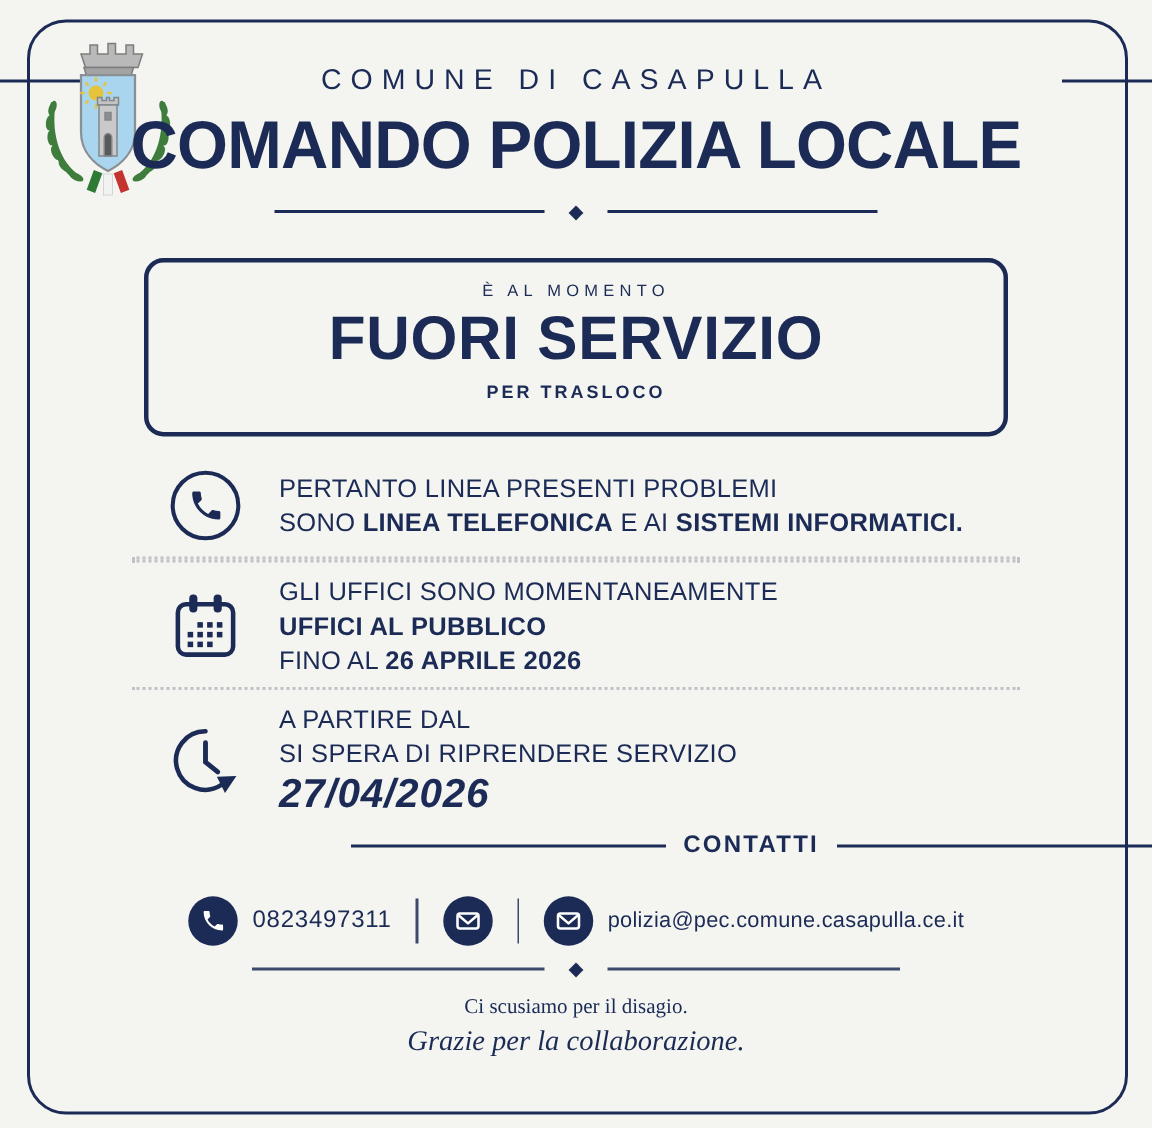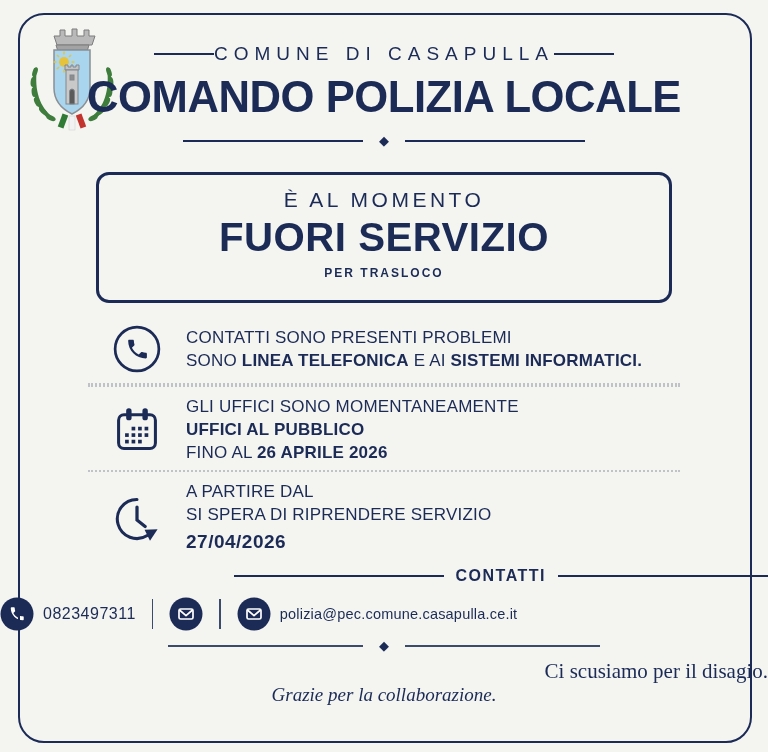--- a/index.html
+++ b/index.html
@@ -15,63 +15,63 @@
     color:var(--navy);
   }
   .poster{position:absolute;inset:0;}
   .frame{
     position:absolute;left:18px;top:13px;right:16px;bottom:9px;
     border:2px solid var(--navy);border-radius:26px;pointer-events:none;
   }
   .crest{position:absolute;left:24px;top:20px;width:96px;height:118px;}
   
   .header{padding-top:42px;text-align:center;}
-  .kicker-row{display:flex;align-items:center;justify-content:center;height:24px;}
+  .kicker-row{display:flex;align-items:center;justify-content:space-between;height:24px;}
   .kicker-line{width:60px;height:2px;background:var(--navy);}
   .kicker{font-size:19px;letter-spacing:6px;font-weight:400;white-space:nowrap;}
   .title{
     margin-top:6px;font-size:45px;font-weight:700;letter-spacing:-0.5px;
     line-height:50px;transform:scale(0.97,1);white-space:nowrap;
   }
   
   .diamond-divider{display:flex;align-items:center;justify-content:center;gap:16px;margin-top:14px;}
   .dd-line{height:2px;background:var(--navy);}
   .dd-line.w180{width:180px;}
   .dd-line.w195{width:195px;opacity:.85;height:1.5px;}
   .diamond{font-size:13px;line-height:10px;color:var(--navy);}
   
   .status-box{
     width:576px;margin:26px auto 0;border:3px solid var(--navy);border-radius:13px;
     text-align:center;padding:13px 8px 15px;
   }
-  .status-line1{font-size:21px;letter-spacing:3.5px;font-weight:400;}
+  .status-line1{font-size:11px;letter-spacing:3.5px;font-weight:400;}
   .status-line2{font-size:41px;font-weight:700;letter-spacing:0.5px;line-height:48px;margin-top:1px;transform:scale(0.98,1);}
   .status-line3{font-size:12px;font-weight:700;letter-spacing:2px;line-height:24px;}
   
   .sections{width:592px;margin:12px auto 0;}
   .section-row{display:flex;align-items:center;}
   .section-row .icon-col{width:98px;display:flex;justify-content:center;flex:none;}
   .section-row .text-col{flex:1;font-size:17px;line-height:23px;letter-spacing:0.2px;}
   .text-col .bold{font-weight:700;}
-  .text-col .line.large{font-size:19px;font-weight:700;line-height:31px;letter-spacing:0.5px;}
+  .text-col .line.large{font-size:27px;font-weight:700;line-height:31px;letter-spacing:0.5px;font-style:italic;}
   .row-pad-a{padding:9px 0;}
   .row-pad-b{padding:8px 0 6px;}
   .dotted-divider{border-top:2px dotted var(--dot);height:0;}
   
   .contatti-heading{display:flex;align-items:center;justify-content:flex-end;gap:12px;margin-top:4px;}
   .contatti-heading .ch-line{width:210px;height:1.5px;background:var(--navy);}
   .contatti-label{font-size:16px;font-weight:700;letter-spacing:1.5px;}
-  .contacts-row{display:flex;align-items:center;justify-content:flex-start;margin-top:12px;height:34px;}
+  .contacts-row{display:flex;align-items:center;justify-content:center;margin-top:24px;height:34px;}
   .contact-item{display:flex;align-items:center;gap:9px;}
   .contact-sep{width:1.5px;height:30px;background:var(--navy);opacity:.85;margin:0 16px;}
   .contact-text{font-size:14.5px;font-weight:400;letter-spacing:0.2px;white-space:nowrap;}
   .contact-item.phone .contact-text{font-size:16px;letter-spacing:0.5px;}
   
   .footer{text-align:center;margin-top:9px;font-family:"Liberation Serif","DejaVu Serif",serif;}
-  .footer-line1{font-size:21px;line-height:23px;text-align:right;}
+  .footer-line1{font-size:14px;line-height:23px;}
   .footer-line2{font-size:19px;line-height:23px;font-style:italic;}
   svg .st{stroke:var(--navy);fill:none;}
 </style>
 </head>
 <body>
 
 <div class="poster">
   <div class="frame"></div>
 
   <svg class="crest" viewBox="0 0 96 118">
@@ -153,21 +153,21 @@
       <div class="section-row row-pad-a">
         <div class="icon-col">
           <svg width="50" height="50" viewBox="0 0 48 48">
     <circle class="st" cx="24" cy="24" r="21" stroke-width="2.6"></circle>
     <g transform="translate(12.5,12)">
               <path fill="#1b2b55" d="M6.62,10.79c1.44,2.83,3.76,5.14,6.59,6.59l2.2-2.2c0.27-0.27,0.67-0.36,1.02-0.24c1.12,0.37,2.33,0.57,3.57,0.57c0.55,0,1,0.45,1,1V20c0,0.55-0.45,1-1,1c-9.39,0-17-7.61-17-17c0-0.55,0.45-1,1-1h3.5c0.55,0,1,0.45,1,1c0,1.25,0.2,2.45,0.57,3.57c0.11,0.35,0.03,0.74-0.25,1.02L6.62,10.79z"></path>
             </g>
   </svg>
         </div>
         <div class="text-col">
-          <div class="line"><span>CONTATTI SONO PRESENTI PROBLEMI</span></div>
+          <div class="line"><span>PERTANTO LINEA PRESENTI PROBLEMI</span></div>
           <div class="line"><span>SONO </span><span class="bold">LINEA TELEFONICA</span><span> E AI </span><span class="bold">SISTEMI INFORMATICI.</span></div>
         </div>
       </div>
       <div class="dotted-divider"></div>
       <div class="dotted-divider"></div>
       <div class="section-row row-pad-b">
         <div class="icon-col">
           <svg width="52" height="52" viewBox="0 0 48 48">
     <rect class="st" x="7" y="10" width="34" height="31" rx="5" stroke-width="2.8"></rect>
     <rect x="14" y="4" width="5" height="11" rx="2.4" fill="#1b2b55"></rect>

